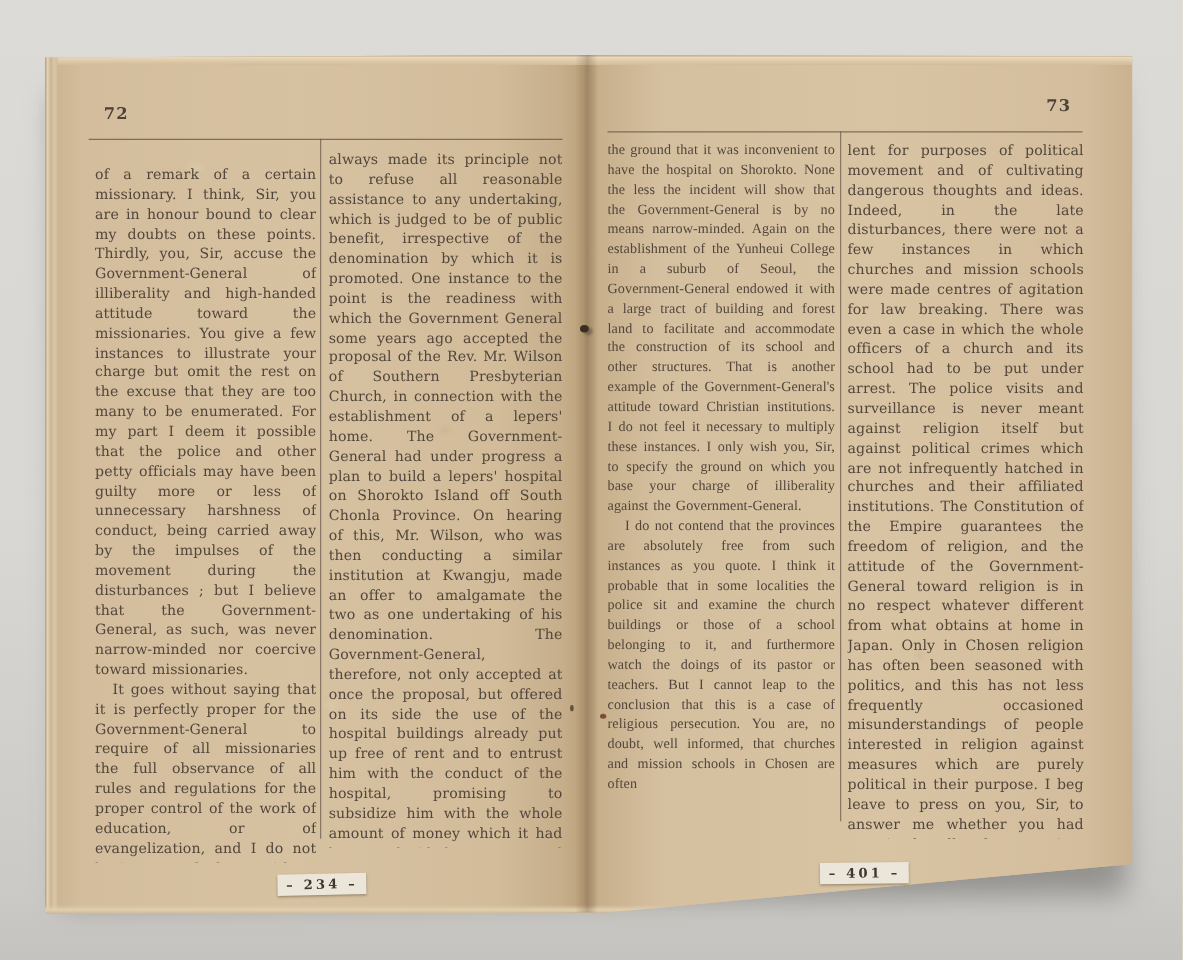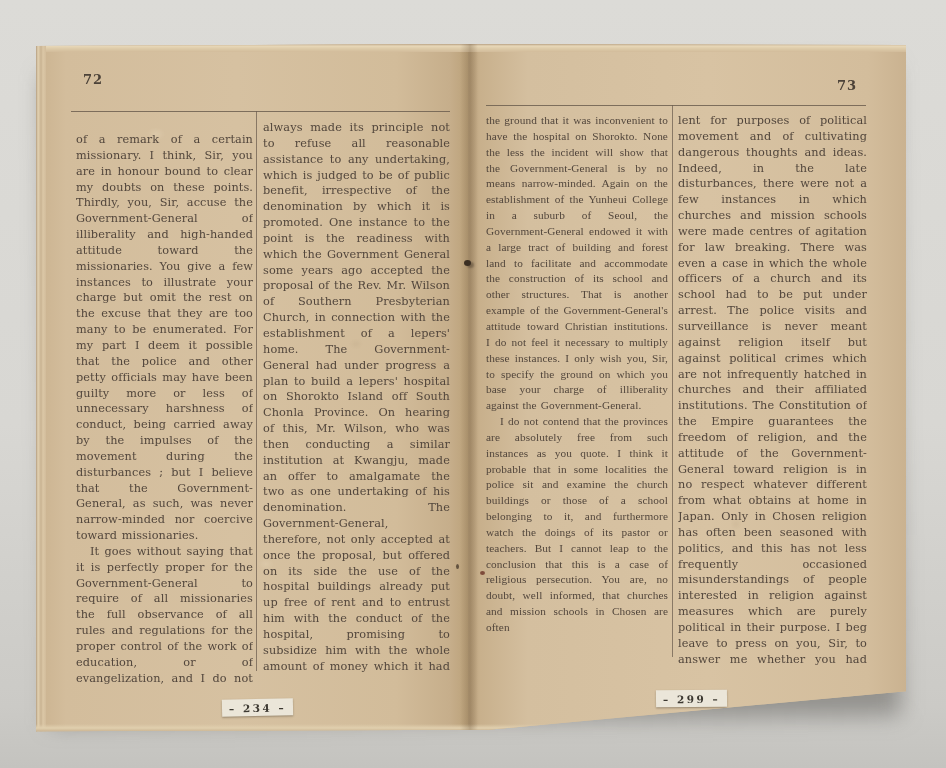--- a/index.html
+++ b/index.html
@@ -37,21 +37,21 @@
     position:absolute;left:424px;top:0;width:18px;height:100%;
     background:linear-gradient(90deg,rgba(122,100,72,0) 0,rgba(122,100,72,.28) 45%,rgba(122,100,72,.38) 55%,rgba(122,100,72,0) 100%);
   }
   .speck{position:absolute;border-radius:50%;background:#3a2e22;}
   .speck-a{left:428px;top:216px;width:7px;height:6px;box-shadow:3px 2px 2px rgba(58,46,34,.4);}
   .speck-b{left:420px;top:520px;width:3px;height:5px;opacity:.7;}
   .speck-c{left:444px;top:527px;width:5px;height:4px;background:#6b3226;opacity:.8;}
   .page-number{
     position:absolute;font-size:13px;font-weight:bold;letter-spacing:1px;color:#4c4238;
   }
-  .pn-left{left:47px;top:28px;text-align:center;}
+  .pn-left{left:47px;top:40px;text-align:center;}
   .pn-right{right:49px;top:34px;}
   .rule{position:absolute;height:1px;background:#6d5f50;opacity:.85;}
   .rule-left{left:35px;top:67px;width:379px;}
   .rule-right{left:450px;top:61px;width:380px;}
   .vrule{position:absolute;width:1px;background:#6d5f50;opacity:.75;}
   .vrule-left{left:220px;top:67px;height:560px;}
   .vrule-right{left:636px;top:61px;height:552px;}
   .col{
     position:absolute;overflow:hidden;
     font-size:11.3px;line-height:15.85px;color:#52463c;
@@ -117,14 +117,14 @@
   </div>
   <div class="col r-col1">
     <p>the ground that it was inconvenient to have the hospital on Shorokto.   None the less the incident will show that the Government-General is by no means narrow-minded.   Again on the establishment of the Yunheui College in a suburb of Seoul, the Government-General endowed it with a large tract of building and forest land to facilitate and accommodate the construction of its school and other structures.    That is another example of the Government-General's attitude toward Christian institutions.   I do not feel it necessary to multiply these instances.  I only wish you, Sir, to specify the ground on which you base your charge of illiberality against the Government-General.</p>
     <p class="indent">I do not contend that the provinces are absolutely free from such instances as you quote.  I think it probable that in some localities the police sit and examine the church buildings or those of a school belonging to it, and furthermore watch the doings of its pastor or teachers.   But I cannot leap to the conclusion that this is a case of religious persecution.  You are, no doubt, well informed, that churches and mission schools in Chosen are often</p>
   </div>
   <div class="col r-col2">
     <p>lent for purposes of political movement and of cultivating dangerous thoughts and ideas. Indeed, in the late disturbances, there were not a few instances in which churches and mission schools were made centres of agitation for law breaking.  There was even a case in which the whole officers of a church and its school had to be put under arrest.  The police visits and surveillance is never meant against religion itself but against political crimes which are not infrequently hatched in churches and their affiliated institutions.   The Constitution of the Empire guarantees the freedom of religion, and the attitude of the Government-General toward religion is in no respect whatever different from what obtains at home in  Japan. Only in Chosen religion has often been seasoned with politics, and this has not less frequently occasioned misunderstandings of people interested in religion against measures which are purely political in their purpose.   I beg leave to press on you, Sir, to answer me whether you had examined all these points carefully before you thought it proper to charge the Government-General   with</p>
   </div>
 
   <div class="slip slip-left">– 234 –</div>
-  <div class="slip slip-right">– 299 –</div>
+  <div class="slip slip-right">– 401 –</div>
 </div>
 
 </body></html>

